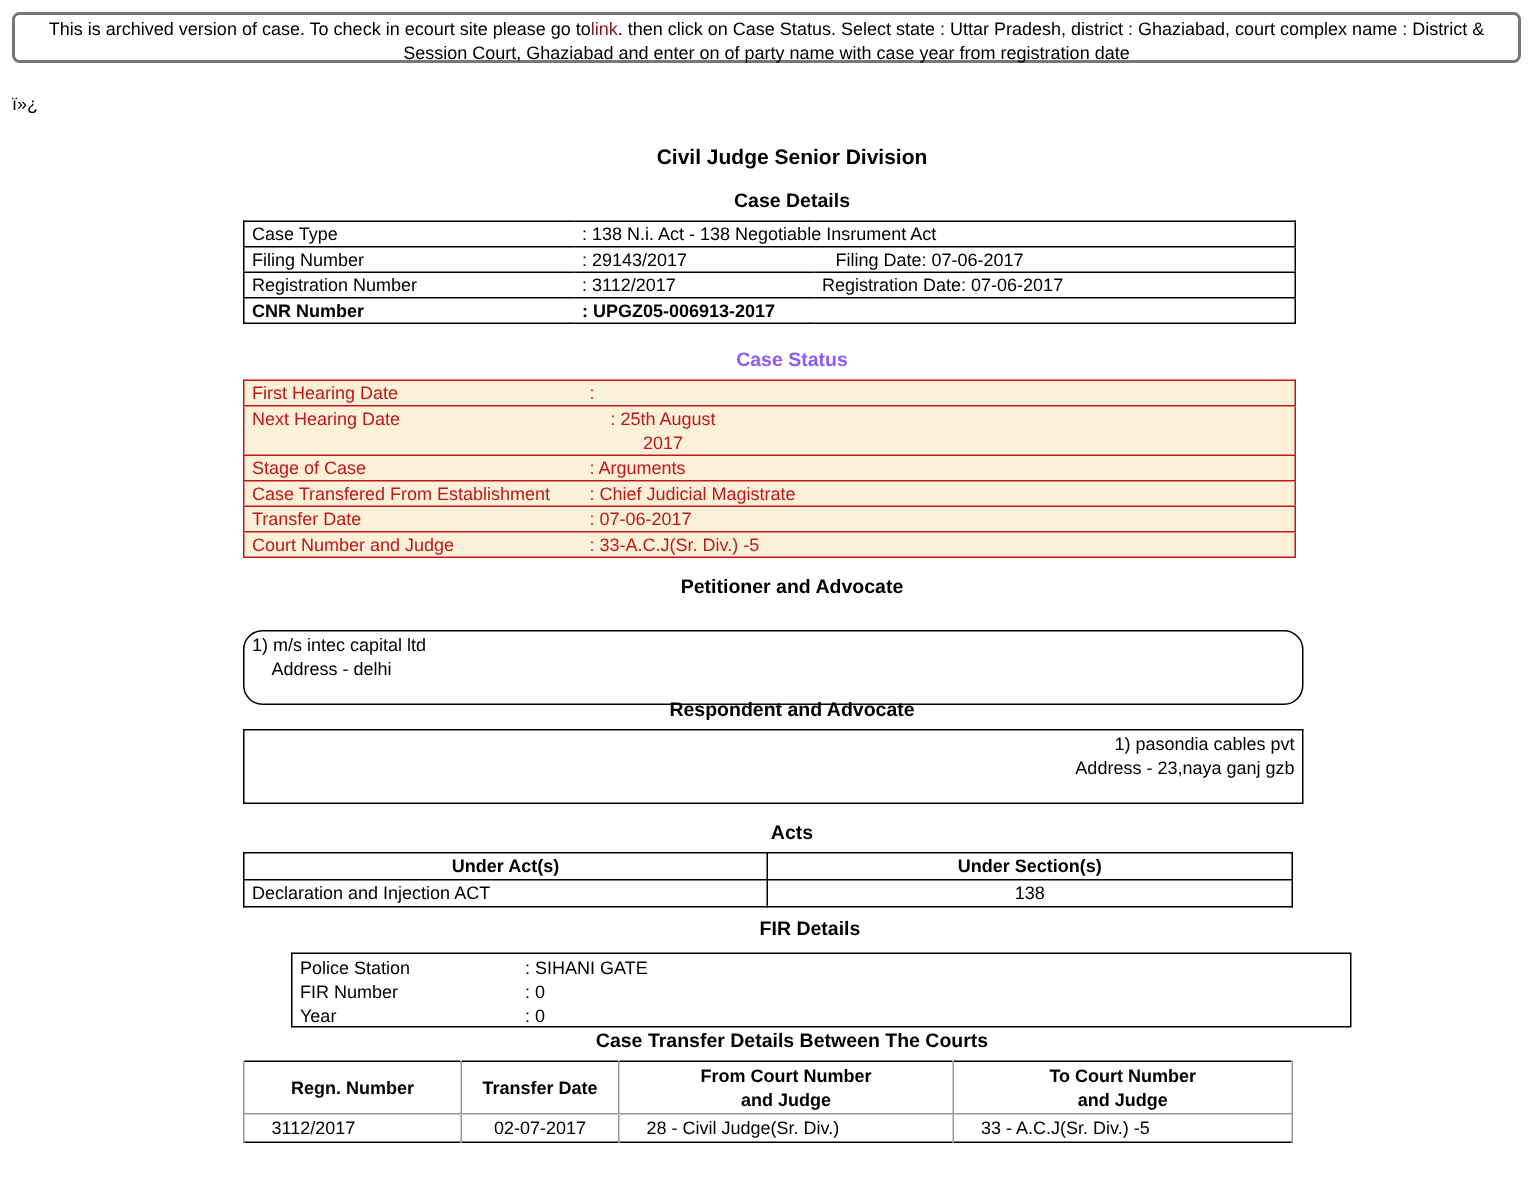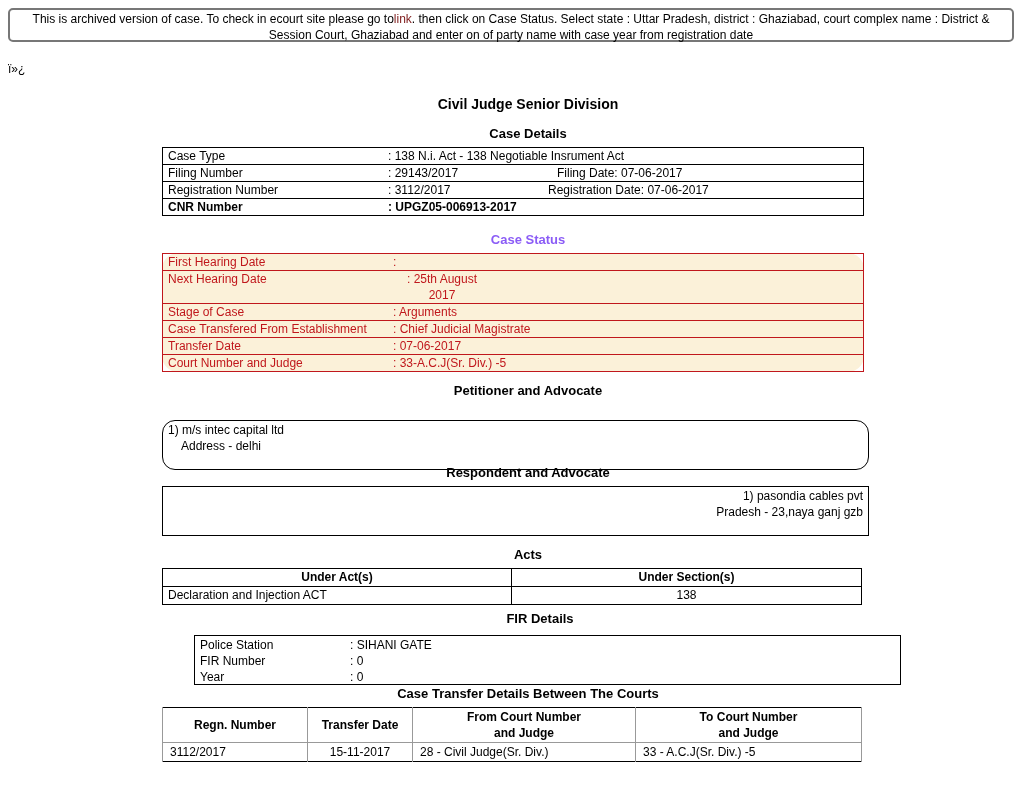--- a/index.html
+++ b/index.html
@@ -13,21 +13,21 @@
     text-align: center; font-size: 12px; line-height: 16px; padding-top: 1px;
   }
   .notice a { color: #7f1d1d; text-decoration: none; }
   .bom { position: absolute; left: 8px; top: 62px; font-size: 12px; }
   .heading {
     position: absolute; left: 0; width: 1024px; text-align: center;
     font-weight: bold; font-size: 13px; padding-left: 16px;
   }
   .main-title { font-size: 14px; top: 96px; }
   table { border-collapse: collapse; font-size: 12px; }
-  .box { position: absolute; box-sizing: border-box; border-radius: 16px; }
+  .box { position: absolute; box-sizing: border-box; }
 
   
   #case-details { left: 162px; top: 147px; width: 702px; border: 1px solid #000; }
   #case-details td { border-top: 1px solid #000; height: 16px; padding: 0 5px; line-height: 16px; white-space: nowrap; }
   #case-details tr:first-child td { border-top: none; }
   #case-details .c1 { width: 210px; }
   #case-details .c2 { width: 150px; }
   #case-details .bold td { font-weight: bold; }
 
   
@@ -48,21 +48,21 @@
   #acts th { font-weight: bold; text-align: center; }
   #acts .sec { text-align: center; }
 
   
   #fir { position: absolute; left: 162px; top: 635px; width: 707px; height: 50px; border: 1px solid #000; box-sizing: border-box; padding: 1px 5px; line-height: 16px; margin-left: 32px; }
   #fir .lbl { display: inline-block; width: 150px; }
 
   
   #transfer { left: 162px; top: 707px; width: 700px; border: 1px solid #000; }
   #transfer th { border: 1px solid #999; border-top: none; font-weight: bold; text-align: center; height: 34px; line-height: 16px; padding: 0 4px; }
-  #transfer td { border: 1px solid #999; height: 18px; line-height: 18px; padding: 0 7px; margin-top: 36px; }
+  #transfer td { border: 1px solid #999; height: 18px; line-height: 18px; padding: 0 18px; margin-top: 36px; }
   #transfer tr td { border-bottom: none; }
   #transfer .ctr { text-align: center; }
 </style>
 </head>
 <body>
 
 <div class="notice">
   <span>This is archived version of case. To check in ecourt site please go to</span><a href="#">link</a><span>. then click on Case Status. Select state : Uttar Pradesh, district : Ghaziabad, court complex name : District &amp; Session Court, Ghaziabad and enter on of party name with case year from registration date</span>
 </div>
 
@@ -131,21 +131,21 @@
 
 <div class="heading" style="top:383px;">Petitioner and Advocate</div>
 <div class="party-box" style="top:420px;border-radius:13px;">
   <div>1) m/s intec capital ltd</div>
   <div class="addr">Address - delhi</div>
 </div>
 
 <div class="heading" style="top:465px;">Respondent and Advocate</div>
 <div class="party-box" style="top:486px;text-align:right;">
   <div>1) pasondia cables pvt</div>
-  <div class="addr">Pradesh - 23,naya ganj gzb</div>
+  <div class="addr">Address - 23,naya ganj gzb</div>
 </div>
 
 <div class="heading" style="top:547px;">Acts</div>
 <table id="acts" class="box">
   <tbody>
       <tr>
     <th style="width:338px;">Under Act(s)</th>
     <th>Under Section(s)</th>
   </tr>
   <tr>
@@ -172,18 +172,18 @@
           <div>From Court Number</div>
           <div>and Judge</div>
         </th>
     <th>
           <div>To Court Number</div>
           <div>and Judge</div>
         </th>
   </tr>
   <tr>
     <td>3112/2017</td>
-    <td class="ctr">15-11-2017</td>
+    <td class="ctr">02-07-2017</td>
     <td>28 - Civil Judge(Sr. Div.)</td>
     <td>33 - A.C.J(Sr. Div.) -5</td>
   </tr>
 </tbody>
   </table>
 
 </body></html>

